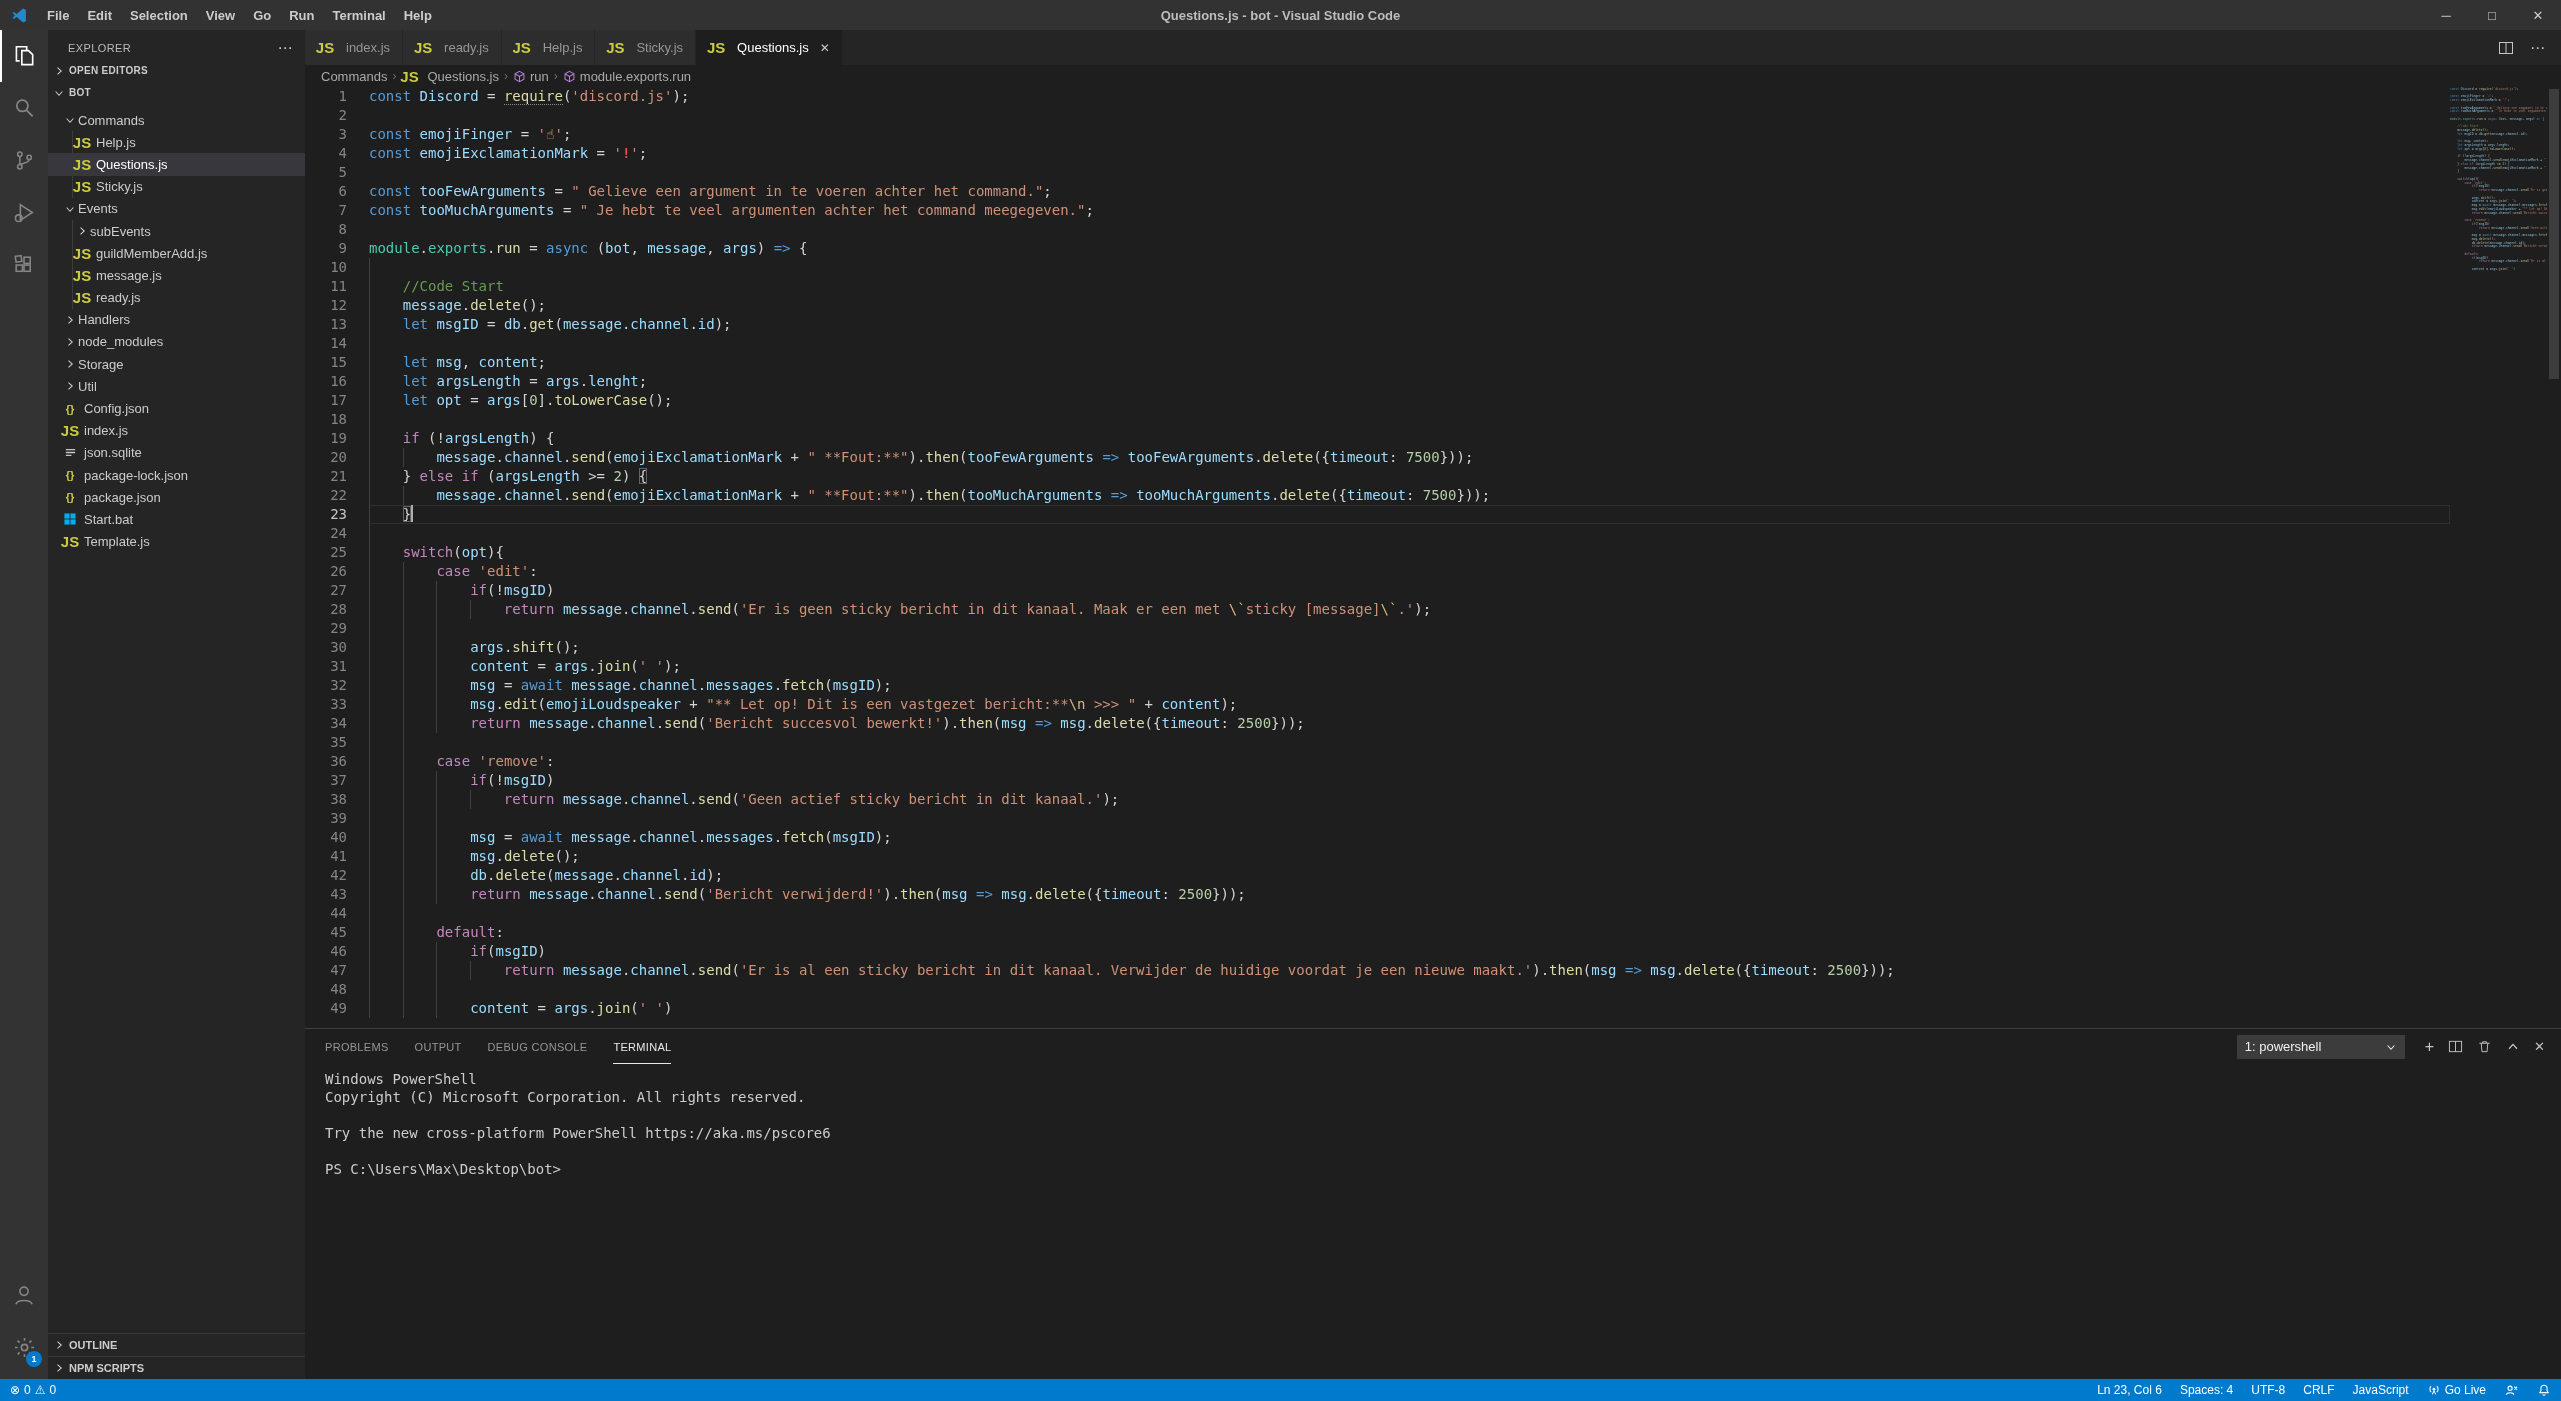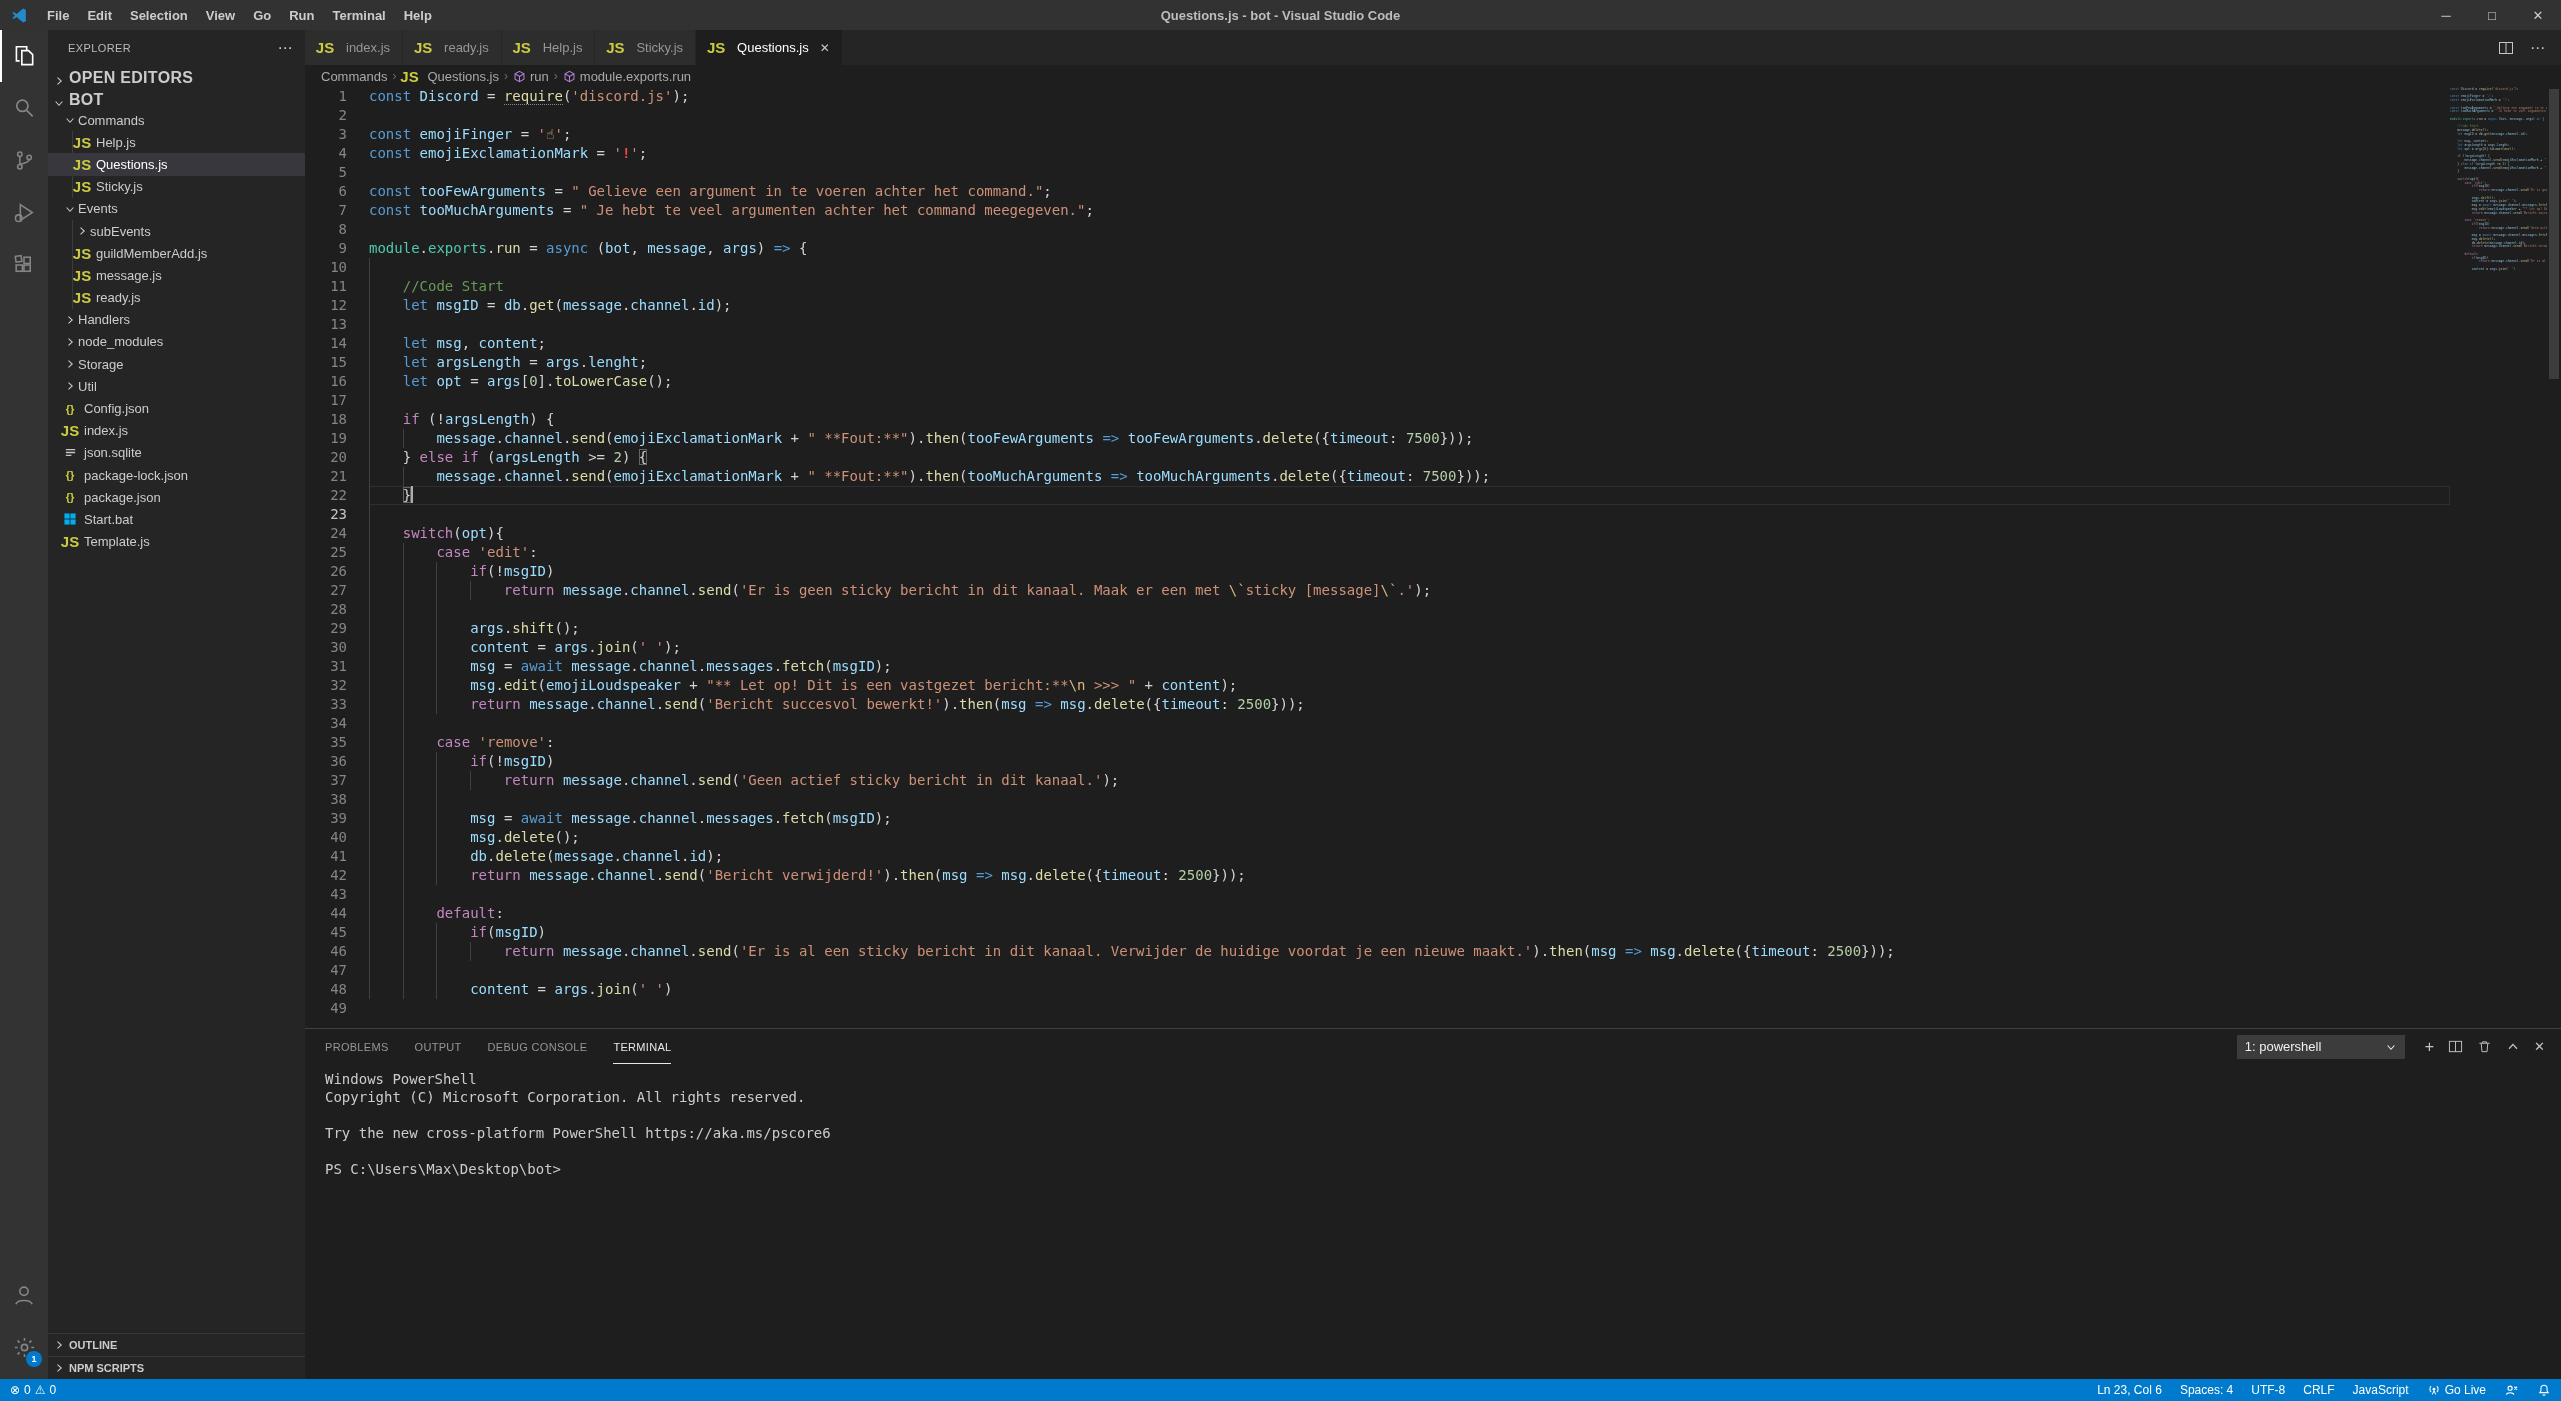--- a/index.html
+++ b/index.html
@@ -25,21 +25,21 @@
   .ab-icon{height:52px;display:flex;align-items:center;justify-content:center;color:#858585;position:relative;}
   .ab-icon.active{color:#ffffff;box-shadow:inset 2px 0 0 #ffffff;}
   .ab-bottom{margin-top:auto;margin-bottom:6px;}
   .badge{position:absolute;right:6px;bottom:6px;background:#007acc;color:#fff;font-size:9px;
          width:16px;height:16px;border-radius:50%;display:flex;align-items:center;justify-content:center;font-weight:bold;}
 
   
   .sidebar{width:257px;background:#252526;flex:none;display:flex;flex-direction:column;font-size:13px;overflow:hidden;}
   .sb-header{height:35px;flex:none;display:flex;align-items:center;padding:0 12px 0 20px;font-size:11px;color:#bbbbbb;letter-spacing:.4px;}
   .sb-actions{margin-left:auto;color:#cccccc;font-size:15px;}
-  .section-row{height:22px;flex:none;display:flex;align-items:flex-end;font-weight:bold;font-size:16px;color:#cccccc;padding-left:3px;gap:2px;}
+  .section-row{height:22px;flex:none;display:flex;align-items:flex-start;font-weight:bold;font-size:10px;color:#cccccc;padding-left:3px;gap:2px;}
   .section-row .lbl{letter-spacing:.3px;}
   .chev{width:16px;display:flex;justify-content:center;color:#cccccc;flex:none;}
   #tree{flex:none;}
   .row{height:22.2px;display:flex;align-items:center;color:#cccccc;position:relative;}
   .row.selected{background:#37373d;color:#ffffff;}
   .row .fname{white-space:nowrap;}
   .row.lvl2{background-image:linear-gradient(90deg,transparent 24px,#3c3c3c 24px,#3c3c3c 25px,transparent 25px);}
   .row.selected.lvl2{background-image:none;}
   .fileicon{width:16px;height:16px;margin-right:6px;display:flex;align-items:center;justify-content:center;
             font-size:15px;font-weight:bold;flex:none;}
@@ -470,20 +470,21 @@
           <div class="cl"></div>
           <div class="cl"><span class="k">const </span><span class="v">emojiFinger </span><span class="p">= </span><span class="s">'</span><span class="em">☝</span><span class="s">'</span><span class="p">;</span></div>
           <div class="cl"><span class="k">const </span><span class="v">emojiExclamationMark </span><span class="p">= </span><span class="s">'</span><span class="ex">!</span><span class="s">'</span><span class="p">;</span></div>
           <div class="cl"></div>
           <div class="cl"><span class="k">const </span><span class="v">tooFewArguments </span><span class="p">= </span><span class="s">" Gelieve een argument in te voeren achter het command."</span><span class="p">;</span></div>
           <div class="cl"><span class="k">const </span><span class="v">tooMuchArguments </span><span class="p">= </span><span class="s">" Je hebt te veel argumenten achter het command meegegeven."</span><span class="p">;</span></div>
           <div class="cl"></div>
           <div class="cl"><span class="t">module</span><span class="p">.</span><span class="t">exports</span><span class="p">.</span><span class="f">run</span><span class="p"> = </span><span class="k">async </span><span class="p">(</span><span class="v">bot</span><span class="p">, </span><span class="v">message</span><span class="p">, </span><span class="v">args</span><span class="p">) </span><span class="k">=&gt;</span><span class="p"> {</span></div>
           <div class="cl"><span class="guide" style="left: 0ch;"></span></div>
           <div class="cl"><span class="guide" style="left: 0ch;"></span><span class="m">    //Code Start</span></div>
+          <div class="cl"><span class="guide" style="left: 0ch;"></span><span class="p">    </span><span class="v">message</span><span class="p">.</span><span class="f">delete</span><span class="p">();</span></div>
           <div class="cl"><span class="guide" style="left: 0ch;"></span><span class="p">    </span><span class="k">let </span><span class="v">msgID </span><span class="p">= </span><span class="v">db</span><span class="p">.</span><span class="f">get</span><span class="p">(</span><span class="v">message</span><span class="p">.</span><span class="v">channel</span><span class="p">.</span><span class="v">id</span><span class="p">);</span></div>
           <div class="cl"><span class="guide" style="left: 0ch;"></span></div>
           <div class="cl"><span class="guide" style="left: 0ch;"></span><span class="p">    </span><span class="k">let </span><span class="v">msg</span><span class="p">, </span><span class="v">content</span><span class="p">;</span></div>
           <div class="cl"><span class="guide" style="left: 0ch;"></span><span class="p">    </span><span class="k">let </span><span class="v">argsLength </span><span class="p">= </span><span class="v">args</span><span class="p">.</span><span class="v">lenght</span><span class="p">;</span></div>
           <div class="cl"><span class="guide" style="left: 0ch;"></span><span class="p">    </span><span class="k">let </span><span class="v">opt </span><span class="p">= </span><span class="v">args</span><span class="p">[</span><span class="n">0</span><span class="p">].</span><span class="f">toLowerCase</span><span class="p">();</span></div>
           <div class="cl"><span class="guide" style="left: 0ch;"></span></div>
           <div class="cl"><span class="guide" style="left: 0ch;"></span><span class="p">    </span><span class="c">if </span><span class="p">(!</span><span class="v">argsLength</span><span class="p">) {</span></div>
           <div class="cl"><span class="guide" style="left: 0ch;"></span><span class="guide" style="left: 4ch;"></span><span class="p">        </span><span class="v">message</span><span class="p">.</span><span class="v">channel</span><span class="p">.</span><span class="f">send</span><span class="p">(</span><span class="v">emojiExclamationMark</span><span class="p"> + </span><span class="s">" **Fout:**"</span><span class="p">).</span><span class="f">then</span><span class="p">(</span><span class="v">tooFewArguments</span><span class="p"> </span><span class="k">=&gt;</span><span class="p"> </span><span class="v">tooFewArguments</span><span class="p">.</span><span class="f">delete</span><span class="p">({</span><span class="v">timeout</span><span class="p">: </span><span class="n">7500</span><span class="p">}));</span></div>
           <div class="cl"><span class="guide" style="left: 0ch;"></span><span class="p">    } </span><span class="c">else if </span><span class="p">(</span><span class="v">argsLength</span><span class="p"> &gt;= </span><span class="n">2</span><span class="p">) </span><span class="bm">{</span></div>
           <div class="cl"><span class="guide" style="left: 0ch;"></span><span class="guide" style="left: 4ch;"></span><span class="p">        </span><span class="v">message</span><span class="p">.</span><span class="v">channel</span><span class="p">.</span><span class="f">send</span><span class="p">(</span><span class="v">emojiExclamationMark</span><span class="p"> + </span><span class="s">" **Fout:**"</span><span class="p">).</span><span class="f">then</span><span class="p">(</span><span class="v">tooMuchArguments</span><span class="p"> </span><span class="k">=&gt;</span><span class="p"> </span><span class="v">tooMuchArguments</span><span class="p">.</span><span class="f">delete</span><span class="p">({</span><span class="v">timeout</span><span class="p">: </span><span class="n">7500</span><span class="p">}));</span></div>

